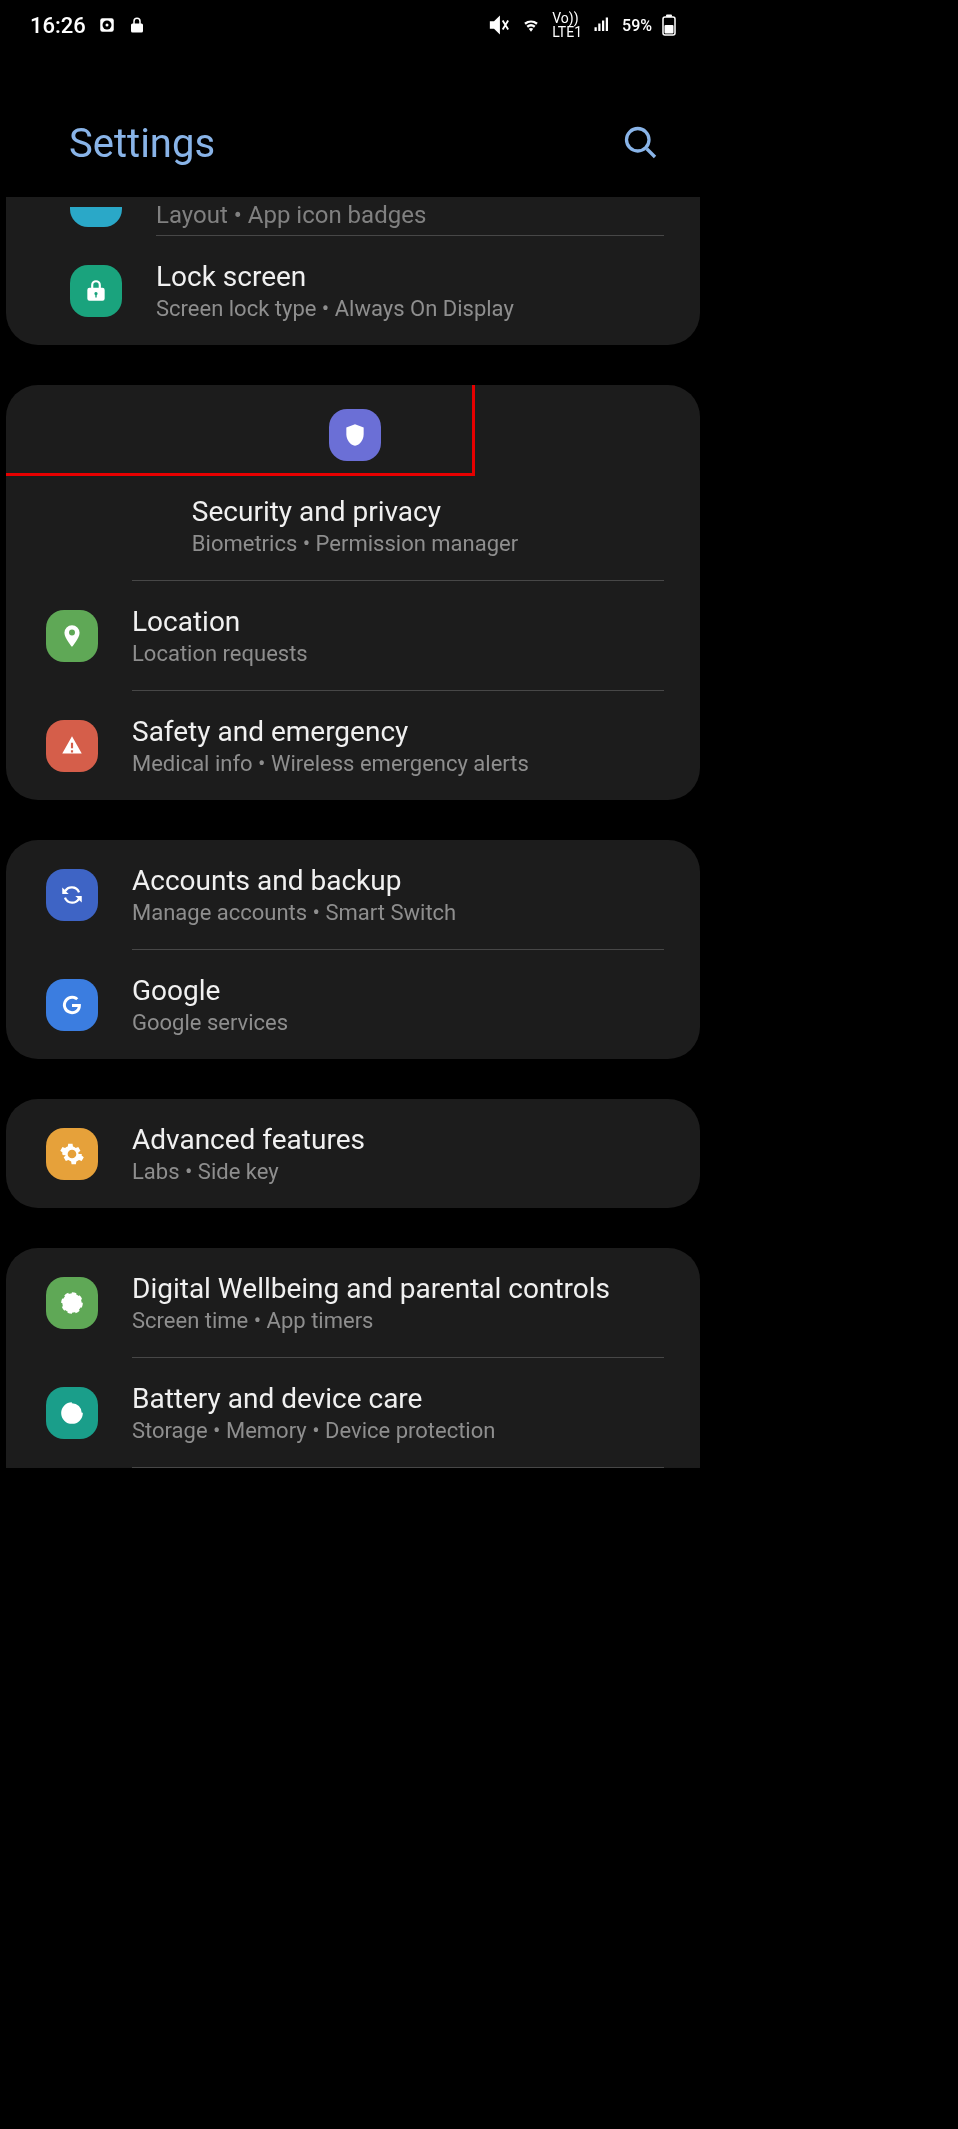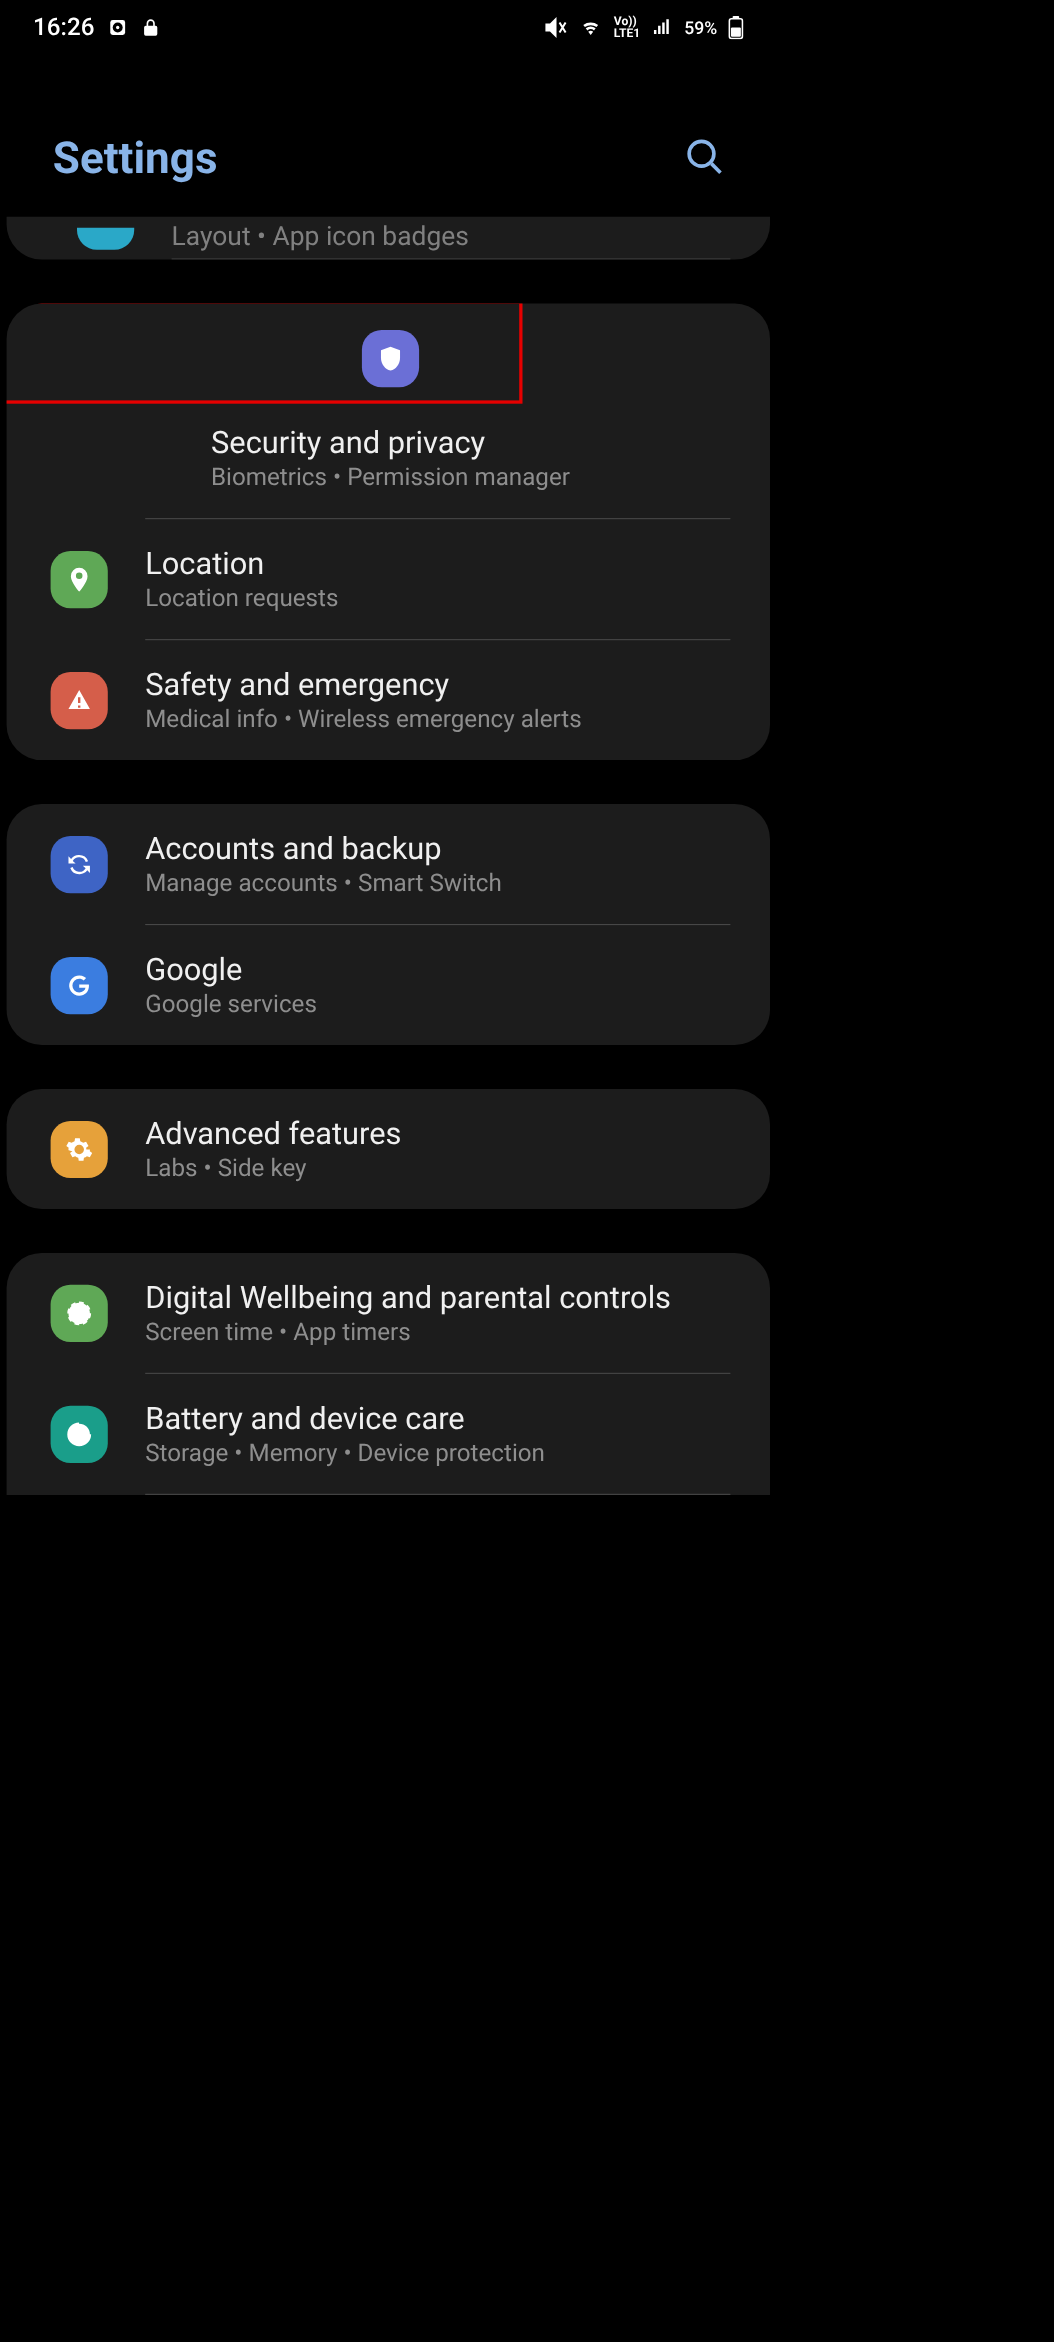--- a/index.html
+++ b/index.html
@@ -23,22 +23,23 @@
     .status-right { display: flex; align-items: center; gap: 10px; font-size: 18px; }
     .status-icon { display: inline-flex; align-items: center; }
     .header {
       display: flex;
       justify-content: space-between;
       align-items: center;
       padding: 70px 48px 30px 48px;
     }
     .header-title {
       font-size: 40px;
-      font-weight: 700;
+      font-weight: 400;
       color: #89b4e8;
+      margin-left: 21px;
     }
     .search-icon svg { width: 36px; height: 36px; }
     .card {
       background: #1c1c1c;
       border-radius: 32px;
       margin: 0 6px 40px 6px;
       overflow: hidden;
     }
     .card-first {
       margin-top: 0;
@@ -99,21 +100,21 @@
     .partial-icon {
       width: 52px;
       height: 20px;
       border-bottom-left-radius: 18px;
       border-bottom-right-radius: 18px;
       background: #2aa8c8;
       flex-shrink: 0;
       align-self: flex-start;
     }
     .partial-text { color: #808080; font-size: 24px; margin-top: -6px; }
-    .lte-label { font-size: 11px; line-height: 1; font-weight: 700; }
+    .lte-label { font-size: 14px; line-height: 1; font-weight: 400; }
     .battery-pct { font-size: 16px; }
   </style>
 </head>
 <body>
 
 <div class="status-bar">
   <div class="status-left">
     <span>16:26</span>
     <span class="status-icon">
       <svg width="18" height="18" viewBox="0 0 24 24" fill="#fff">
@@ -168,20 +169,31 @@
 </div>
 
 <div class="card card-first">
   <div class="row row-partial-top">
     <div class="partial-icon"></div>
     <div class="row-text">
       <div class="partial-text">Layout  •  App icon badges</div>
     </div>
   </div>
   <div class="divider"></div>
+  <div class="row">
+    <div class="row-icon" style="background:#1aa37d">
+      <svg viewBox="0 0 24 24">
+          <path d="M12 2a4.5 4.5 0 00-4.5 4.5V9H6a2 2 0 00-2 2v8a2 2 0 002 2h12a2 2 0 002-2v-8a2 2 0 00-2-2h-1.5V6.5A4.5 4.5 0 0012 2zm-2.5 4.5a2.5 2.5 0 015 0V9h-5V6.5zM12 13a1.5 1.5 0 011.5 1.5c0 .6-.35 1.1-.85 1.35V18h-1.3v-2.15A1.5 1.5 0 0112 13z"></path>
+        </svg>
+    </div>
+    <div class="row-text">
+      <div class="row-title">Lock screen</div>
+      <div class="row-sub">Screen lock type  •  Always On Display</div>
+    </div>
+  </div>
 </div>
 
 <div class="card">
   <div class="row row-highlight">
     <div class="row-icon" style="background:#6b6fd6">
       <svg viewBox="0 0 24 24">
           <path d="M12 2l8 3v6c0 5.5-3.4 10-8 11-4.6-1-8-5.5-8-11V5l8-3z"></path>
         </svg>
     </div>
     <div class="row-text">

